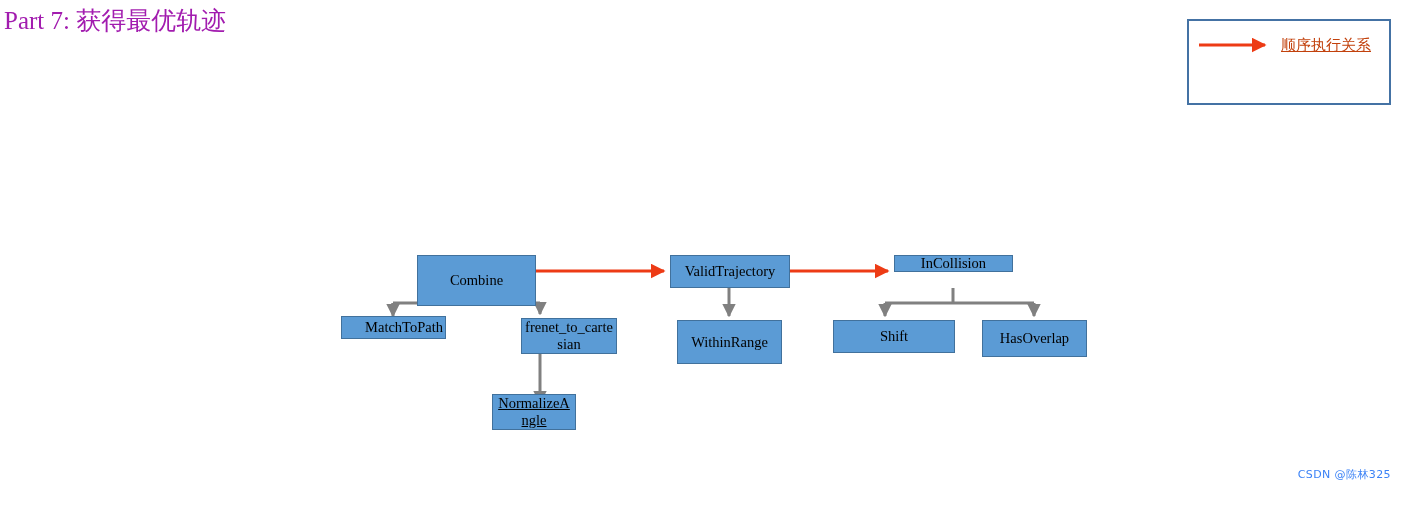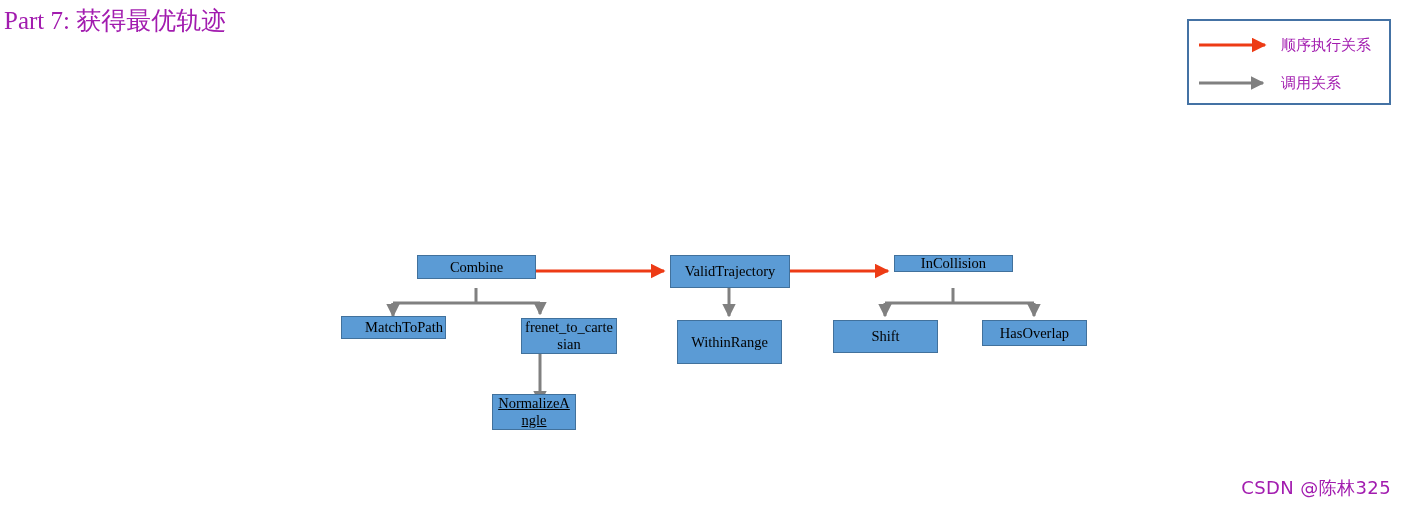--- a/index.html
+++ b/index.html
@@ -75,31 +75,32 @@
   #legend-row-1 { top: 44px; }
   .legend-swatch {
     width: 76px;
     height: 20px;
     margin-left: 8px;
     flex: none;
   }
   .legend-label {
     font-family: "DejaVu Sans", sans-serif;
     font-size: 15px;
-    color: #a21caf;
+    color: #c2410c;
     margin-left: 8px;
     white-space: nowrap;
+    text-decoration: underline;
   }
   #watermark {
     position: absolute;
     right: 16px;
-    bottom: 10px;
+    bottom: 28px;
     font-family: "DejaVu Sans", sans-serif;
-    font-size: 18px;
-    color: #a21caf;
+    font-size: 11px;
+    color: #3b82f6;
     letter-spacing: 0.4px;
     white-space: nowrap;
   }
 </style>
 </head>
 <body>
 
 <div id="page-title">Part 7: 获得最优轨迹</div>
 
 <svg id="diagram-canvas" viewBox="0 0 1407 510" xmlns="http://www.w3.org/2000/svg">
@@ -134,67 +135,56 @@
     <line x1="885" y1="303" x2="885" y2="316" stroke="#808080" stroke-width="3" marker-end="url(#arrow-gray)"></line>
     <line x1="1034" y1="303" x2="1034" y2="316" stroke="#808080" stroke-width="3" marker-end="url(#arrow-gray)"></line>
   </g>
 
   <g>
     <line x1="540" y1="354" x2="540" y2="403" stroke="#808080" stroke-width="3" marker-end="url(#arrow-gray)"></line>
   </g>
 </svg>
 
 <div id="nodes-layer">
-    <div class="node" style="left: 417px; top: 255px; width: 119px; height: 24px;">
+    <div class="node" style="left: 417px; top: 255px; width: 119px; height: 51px;">
       <span>Combine</span>
     </div>
     <div class="node" style="left: 670px; top: 255px; width: 120px; height: 33px;">
       <span>ValidTrajectory</span>
     </div>
     <div class="node" style="left: 894px; top: 255px; width: 119px; height: 17px;">
       <span>InCollision</span>
     </div>
     <div class="node" style="left: 341px; top: 316px; width: 105px; height: 23px; text-align: right;">
       <span>MatchToPath</span>
     </div>
     <div class="node" style="left: 492px; top: 318px; width: 96px; height: 36px; margin-left: 29px;">
       <span>frenet_to_cartesian</span>
     </div>
     <div class="node" style="left: 677px; top: 320px; width: 105px; height: 44px;">
       <span>WithinRange</span>
     </div>
-    <div class="node" style="left: 833px; top: 320px; width: 105px; height: 33px;">
+    <div class="node" style="left: 833px; top: 320px; width: 122px; height: 33px;">
       <span>Shift</span>
     </div>
-    <div class="node" style="left: 982px; top: 320px; width: 105px; height: 26px;">
+    <div class="node" style="left: 982px; top: 320px; width: 105px; height: 37px;">
       <span>HasOverlap</span>
     </div>
     <div class="node" style="left: 492px; top: 394px; width: 84px; height: 36px; text-decoration: underline;">
       <span>NormalizeAngle</span>
     </div>
   </div>
 
 <div id="legend-box">
   <div class="legend-row" id="legend-row-0">
     <svg class="legend-swatch" viewBox="0 0 76 20" xmlns="http://www.w3.org/2000/svg">
       <defs>
         <marker id="lg-arrow-red" viewBox="0 0 10 10" refX="9" refY="5" markerWidth="5" markerHeight="5" orient="auto-start-reverse">
           <path d="M 0 0 L 10 5 L 0 10 z" fill="#ED3B15"></path>
         </marker>
       </defs>
       <line x1="2" y1="10" x2="68" y2="10" stroke="#ED3B15" stroke-width="3" marker-end="url(#lg-arrow-red)"></line>
     </svg>
     <span class="legend-label">顺序执行关系</span>
   </div>
-  <div class="legend-row" id="legend-row-1">
-    <svg class="legend-swatch" viewBox="0 0 76 20" xmlns="http://www.w3.org/2000/svg">
-      <defs>
-        <marker id="lg-arrow-gray" viewBox="0 0 10 10" refX="9" refY="5" markerWidth="4.6" markerHeight="4.6" orient="auto-start-reverse">
-          <path d="M 0 0 L 10 5 L 0 10 z" fill="#808080"></path>
-        </marker>
-      </defs>
-      <line x1="2" y1="10" x2="66" y2="10" stroke="#808080" stroke-width="3" marker-end="url(#lg-arrow-gray)"></line>
-    </svg>
-    <span class="legend-label">调用关系</span>
-  </div>
 </div>
 
 <div id="watermark">CSDN @陈林325</div>
 
 </body></html>

